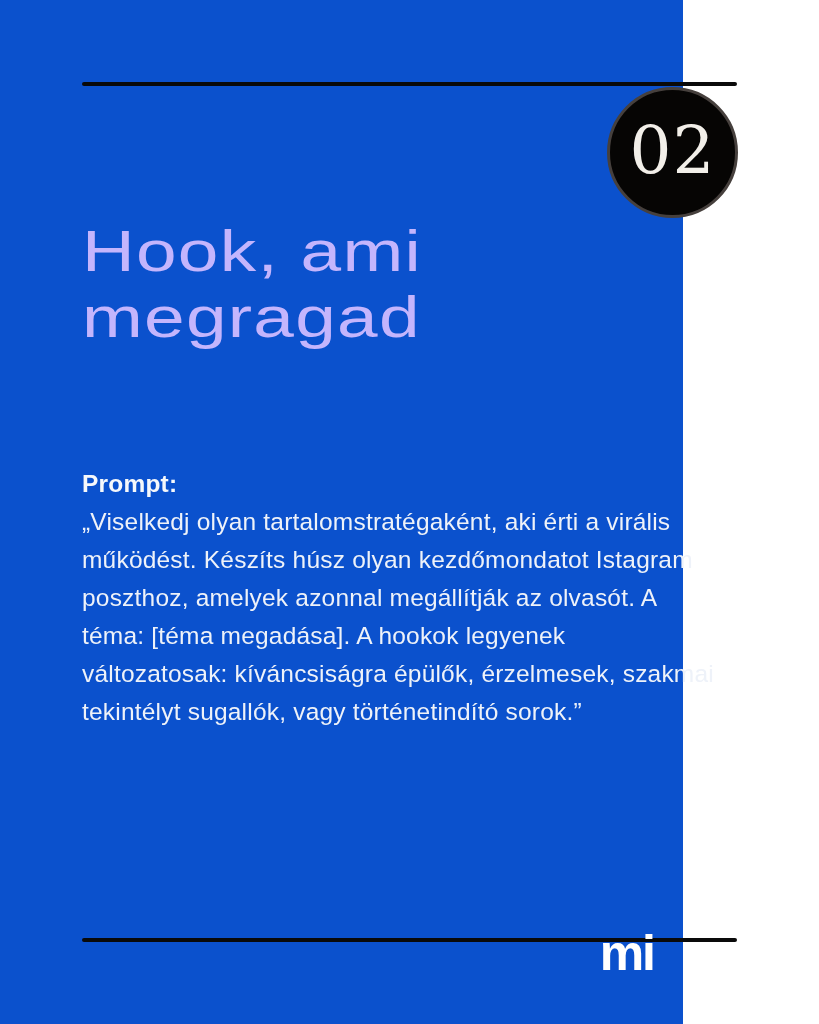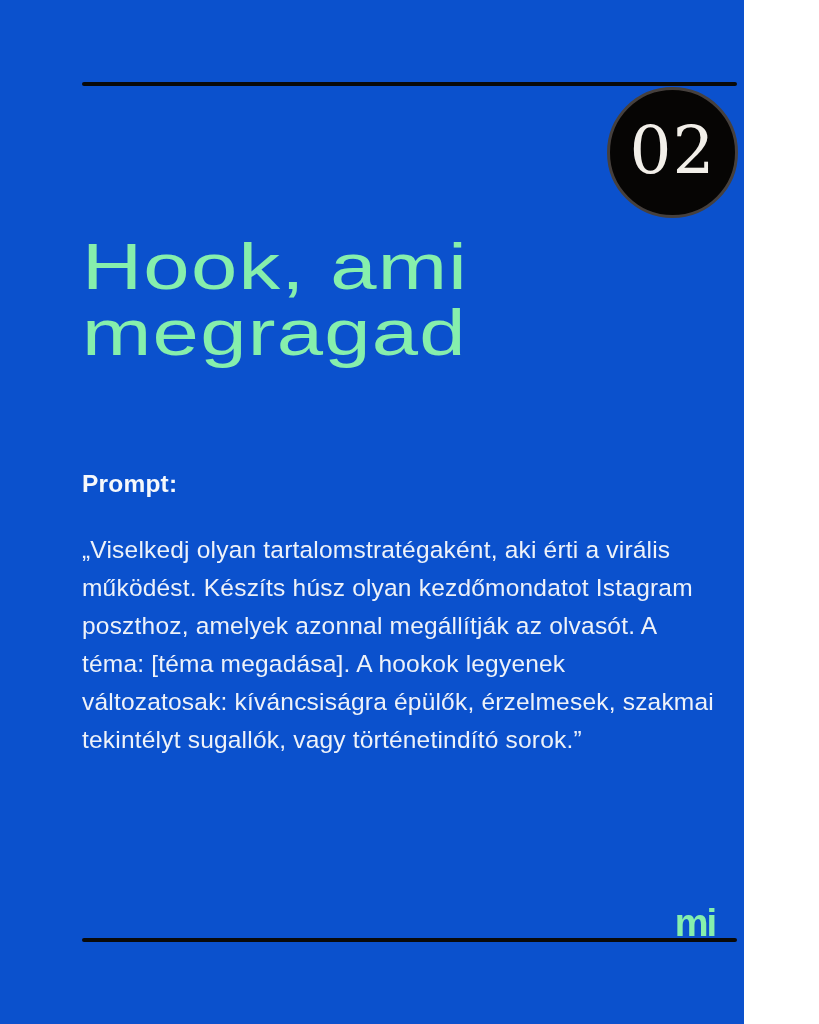--- a/index.html
+++ b/index.html
@@ -3,21 +3,21 @@
 <meta charset="utf-8">
 <style>
   * { margin: 0; padding: 0; box-sizing: border-box; }
   html, body { width: 819px; height: 1024px; }
   body {
     font-family: "Liberation Sans", sans-serif;
     overflow: hidden;
   }
   .canvas {
     position: relative;
-    width: 744px;
+    width: 683px;
     height: 1024px;
     background: #0b51cd;
   }
   .rule {
     position: absolute;
     left: 82px;
     width: 655px;
     height: 4px;
     background: #0a0a0a;
     border-radius: 2px;
@@ -43,23 +43,23 @@
     font-size: 66px;
     line-height: 1;
     color: #f2efe9;
     letter-spacing: 1px;
     padding-bottom: 4px;
   }
 
   .title {
     position: absolute;
     left: 82px;
-    top: 234px;
-    color: #86efac;
-    font-size: 65px;
+    top: 218px;
+    color: #c4b5fd;
+    font-size: 57px;
     font-weight: 400;
     line-height: 66px;
     letter-spacing: 1px;
   }
   .title-line {
     display: inline-block;
     transform: scaleX(1.28);
     transform-origin: left center;
     white-space: nowrap;
   }
@@ -76,29 +76,28 @@
   .section-prompt { top: 418px; }
   .section-why { top: 708px; }
   .section-heading {
     font-weight: 700;
     color: #f6f8fb;
     margin-top: 47px;
   }
   .section-body {
     white-space: pre-line;
     font-weight: 400;
-    margin-top: 28px;
   }
 
   .logo {
     position: absolute;
     right: 29px;
-    top: 904px;
-    color: #86efac;
-    font-size: 38px;
+    top: 928px;
+    color: #ffffff;
+    font-size: 50px;
     font-weight: 800;
     letter-spacing: -2px;
     line-height: 1;
     font-family: "Liberation Sans", sans-serif;
   }
 </style>
 </head>
 <body>
 
 <div class="canvas">

